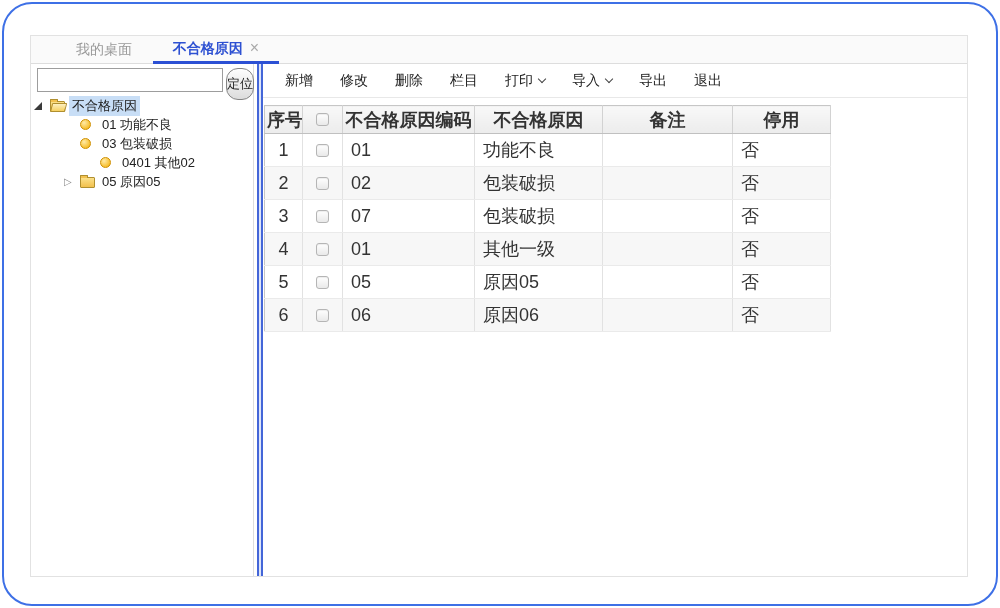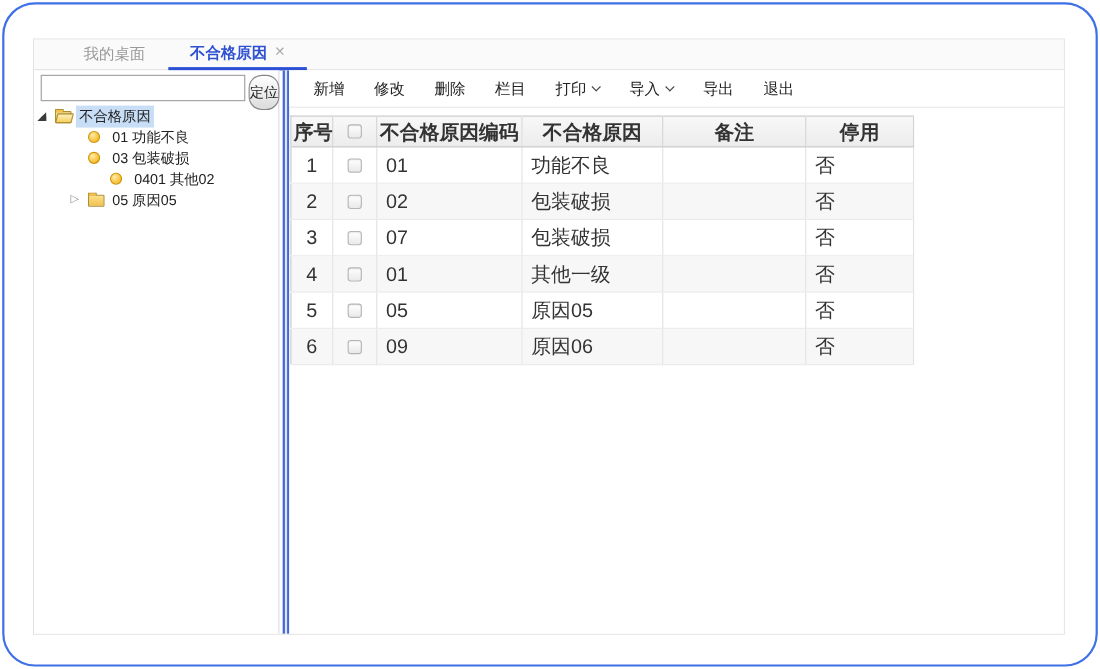--- a/index.html
+++ b/index.html
@@ -265,21 +265,21 @@
               <td>05</td>
               <td>原因05</td>
               <td></td>
               <td>否</td>
             </tr>
             <tr>
               <td class="center">6</td>
               <td class="center">
                   <div class="checkbox"></div>
                 </td>
-              <td>09</td>
+              <td>06</td>
               <td>原因06</td>
               <td></td>
               <td>否</td>
             </tr>
           </tbody>
         </table>
 
       </div>
     </div>
   </div>

